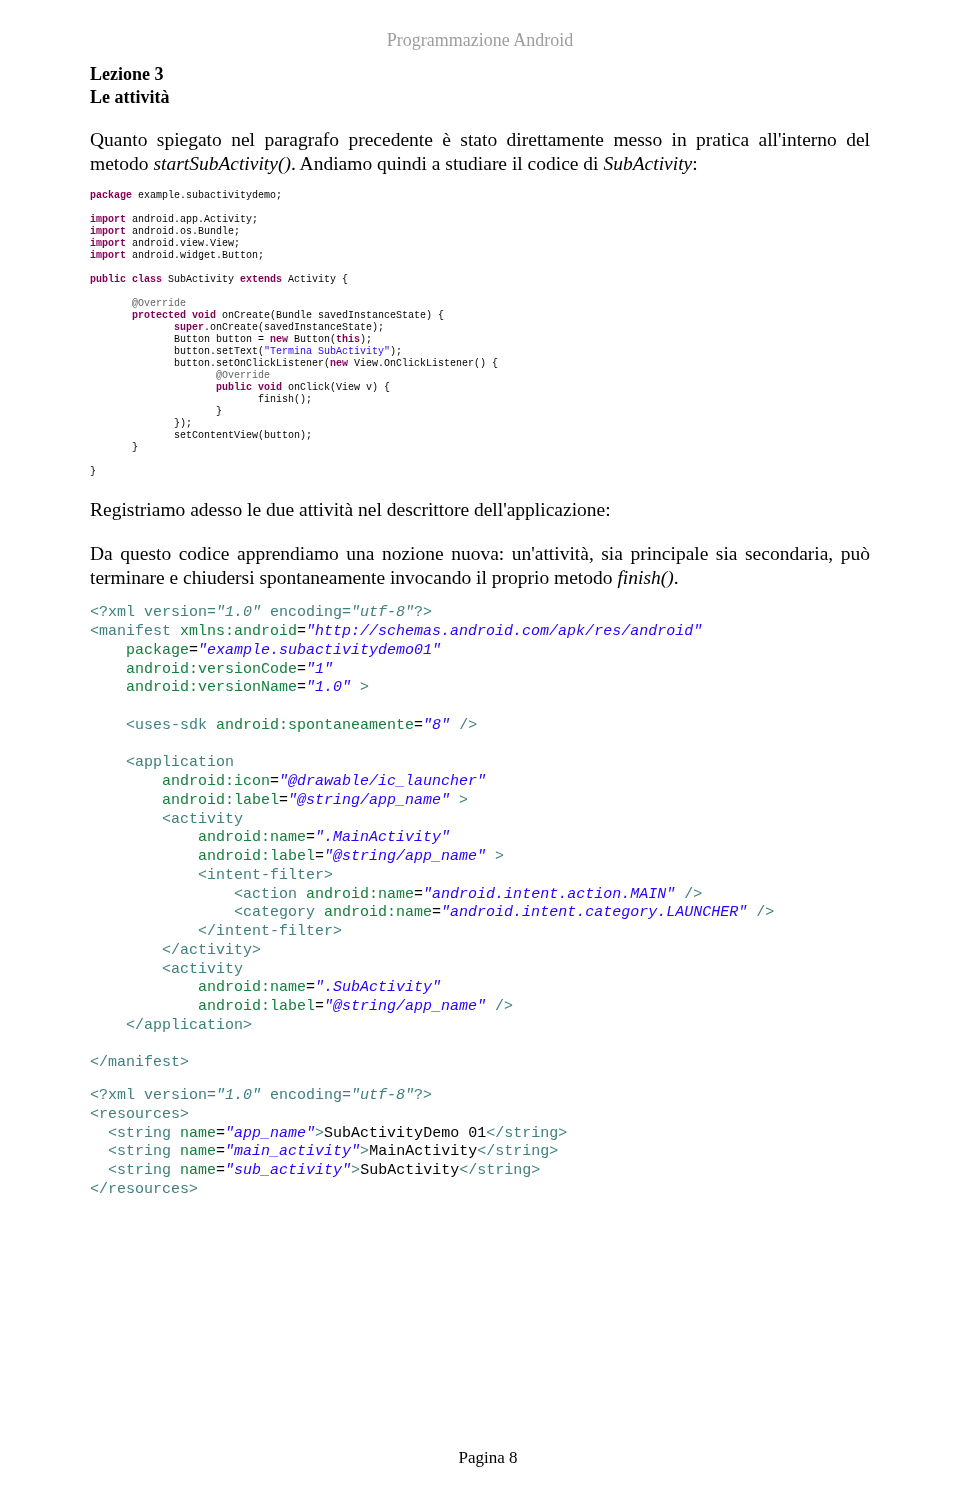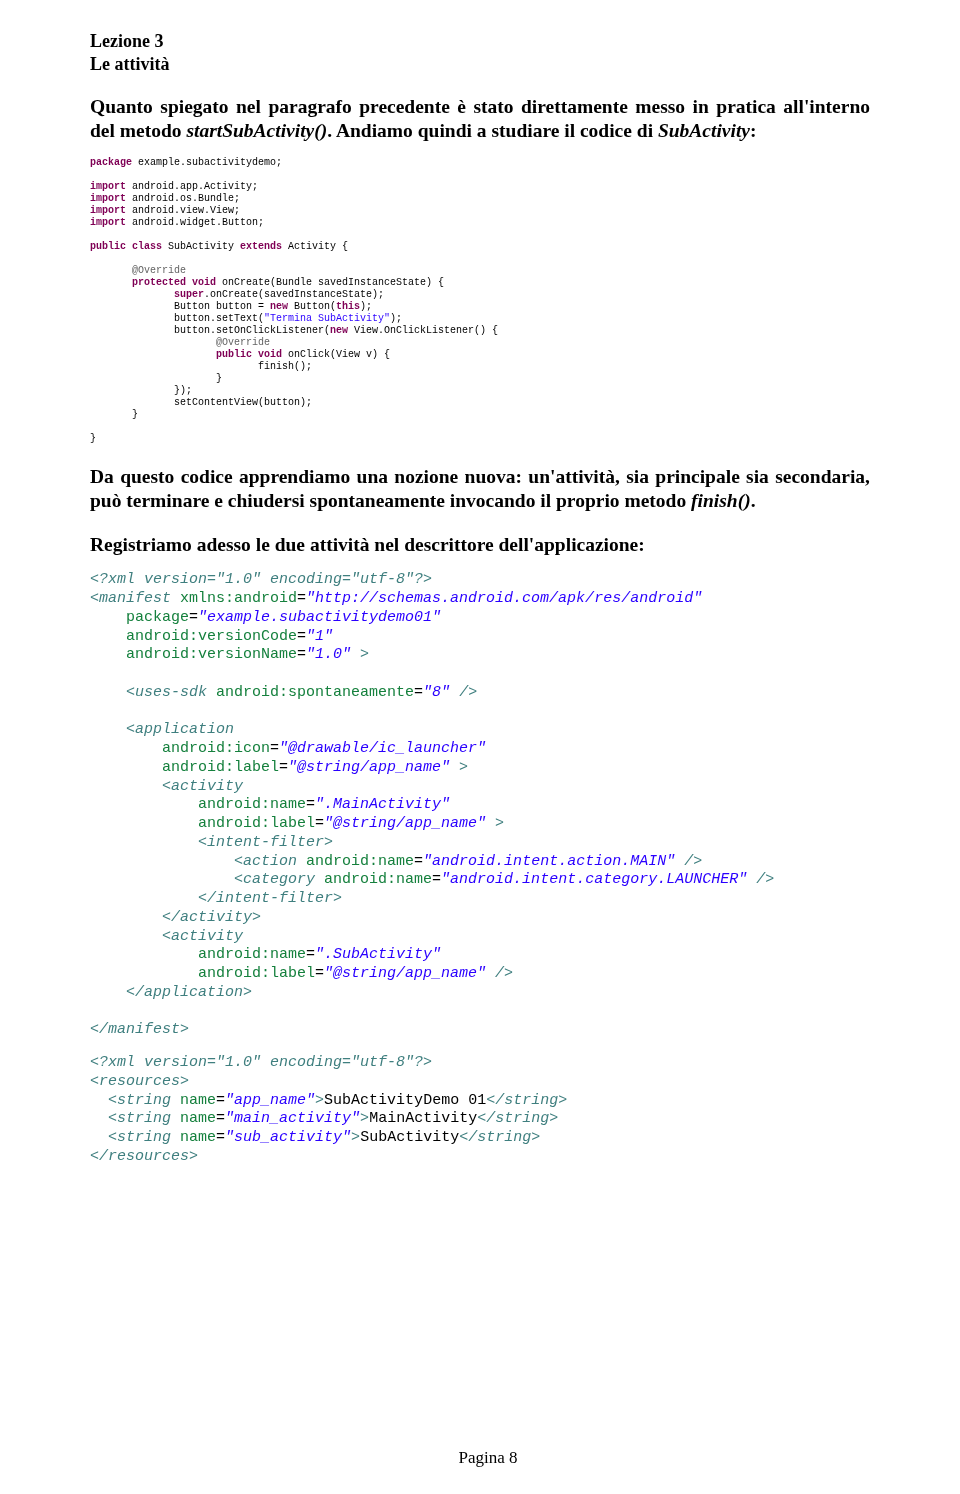--- a/index.html
+++ b/index.html
@@ -26,56 +26,56 @@
     font-size: 18px;
     font-weight: bold;
     line-height: 1.25;
     margin-bottom: 16px;
   }
   .para {
     font-size: 19.5px;
     line-height: 1.25;
     text-align: justify;
     margin-bottom: 14px;
-    font-weight: bold;
   }
   .para .it { font-style: italic; }
   pre.code {
     font-family: "Courier New", Courier, monospace;
     font-size: 10px;
     line-height: 1.2;
     white-space: pre;
     margin: 0 0 14px 0;
   }
   pre.xml {
     font-family: Consolas, "Courier New", monospace;
     font-size: 15px;
     line-height: 1.25;
     white-space: pre;
     margin: 0 0 14px 0;
   }
   .kw   { color: #7f0055; font-weight: bold; }
   .ann  { color: #646464; }
   .str  { color: #2a00ff; }
-  .tag  { color: #3f7f7f; font-style: italic; }
+  .tag  { color: #3f7f7f; }
   .battr{ color: #15803d; }
   .bval { color: #2a00ff; font-style: italic; }
   .gval { color: #3f7f7f; font-style: italic; }
   .footer {
     position: absolute;
     bottom: 26px;
     left: 16px; right: 0;
     text-align: center;
     font-size: 17px;
   }
 </style>
 </head>
 <body>
 
 <div class="page">
+  <div class="hdr">Programmazione Android</div>
   <div class="hdr2">
     <span>Lezione 3</span><br>
     <span>Le attività</span>
   </div>
 
   <p class="para">
     <span>Quanto spiegato nel paragrafo precedente è stato direttamente messo in pratica all'interno del metodo </span><span class="it">startSubActivity()</span><span>. Andiamo quindi a studiare il codice di </span><span class="it">SubActivity</span><span>:</span>
   </p>
 
 <pre class="code"><span class="kw">package</span><span> example.subactivitydemo;</span>
@@ -96,24 +96,24 @@
                      <span class="ann">@Override</span>
                      <span class="kw">public</span> <span class="kw">void</span><span> onClick(View v) {</span>
                             <span>finish();</span>
                      <span>}</span>
               <span>});</span>
               <span>setContentView(button);</span>
        <span>}</span>
 
 <span>}</span></pre>
 
+  <p class="para" style="text-align:left;">Registriamo adesso le due attività nel descrittore dell'applicazione:</p>
   <p class="para">
     <span>Da questo codice apprendiamo una nozione nuova: un'attività, sia principale sia secondaria, può terminare e chiudersi spontaneamente invocando il proprio metodo </span><span class="it">finish()</span><span>.</span>
   </p>
-  <p class="para" style="text-align:left;">Registriamo adesso le due attività nel descrittore dell'applicazione:</p>
 
 <pre class="xml"><span class="tag">&lt;?xml version=</span><span class="gval">"1.0"</span><span class="tag"> encoding=</span><span class="gval">"utf-8"</span><span class="tag">?&gt;</span>
 <span class="tag">&lt;manifest</span> <span class="battr">xmlns:android</span>=<span class="bval">"http://schemas.android.com/apk/res/android"</span>
     <span class="battr">package</span>=<span class="bval">"example.subactivitydemo01"</span>
     <span class="battr">android:versionCode</span>=<span class="bval">"1"</span>
     <span class="battr">android:versionName</span>=<span class="bval">"1.0"</span><span class="tag"> &gt;</span>
 
     <span class="tag">&lt;uses-sdk</span> <span class="battr">android:spontaneamente</span>=<span class="bval">"8"</span><span class="tag"> /&gt;</span>
 
     <span class="tag">&lt;application</span>

